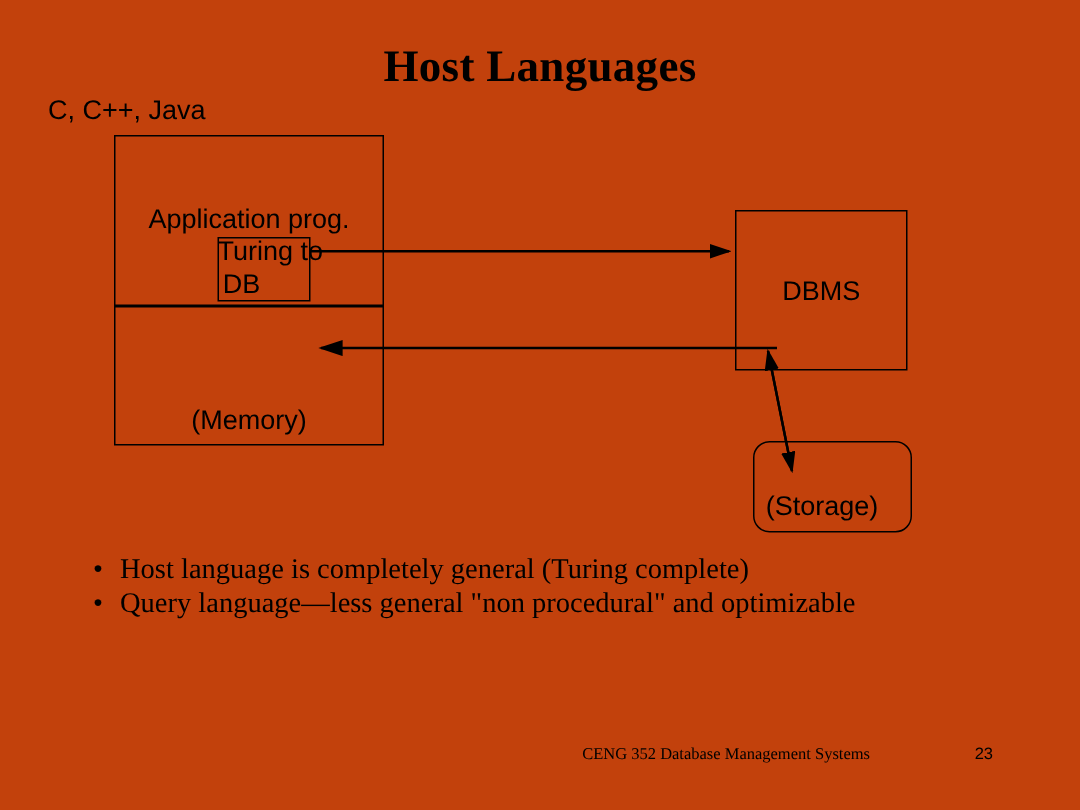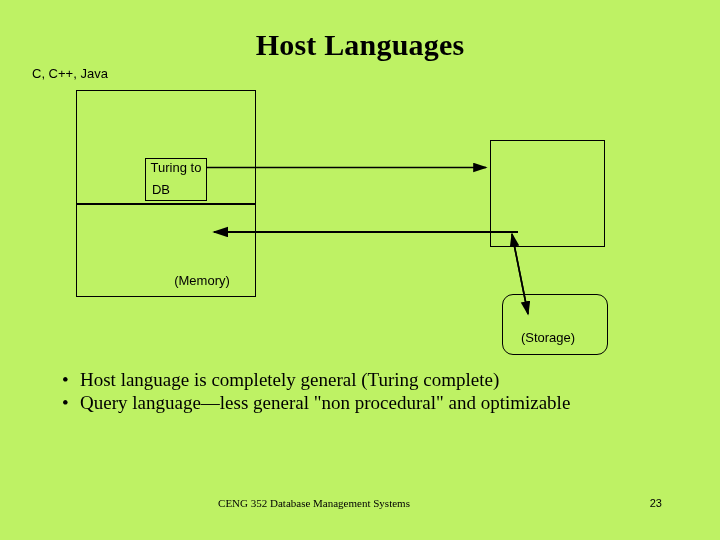--- a/index.html
+++ b/index.html
@@ -4,21 +4,21 @@
 <style>
   html, body {
     margin: 0;
     padding: 0;
     background: #ffffff;
   }
   #slide {
     position: relative;
     width: 720px;
     height: 540px;
-    background: #bef264;
+    background: #c2410c;
     overflow: hidden;
     font-family: "Liberation Sans", sans-serif;
     color: #000000;
   }
 
   
   .slide-title {
     position: absolute;
     left: 0;
     top: 28px;
@@ -29,34 +29,34 @@
     font-size: 30px;
     line-height: 34px;
     letter-spacing: 0.2px;
     white-space: nowrap;
   }
 
   
   .dlabel {
     position: absolute;
     font-family: "Liberation Sans", sans-serif;
-    font-size: 13px;
+    font-size: 18px;
     line-height: 15px;
     white-space: nowrap;
   }
   .dlabel.center {
     text-align: center;
   }
 
   #host-lang-label { left: 32px; top: 66px; }
   #app-prog-label  { left: 76px; top: 139px; width: 180px; }
   #callsto-label   { left: 145px; top: 160px; width: 62px; }
   #db-label        { left: 130px; top: 182px; width: 62px; }
   #local-vars-label{ left: 76px; top: 245px; width: 180px; }
-  #memory-label    { left: 76px; top: 273px; width: 180px; margin-left: 36px; }
+  #memory-label    { left: 76px; top: 273px; width: 180px; }
   #dbms-label      { left: 490px; top: 187px; width: 115px; }
   #storage-label   { left: 502px; top: 330px; width: 92px; }
 
   
   .box {
     position: absolute;
     border: 1px solid #000000;
     background: transparent;
     box-sizing: border-box;
   }
@@ -107,26 +107,25 @@
     font-size: 19px;
     line-height: 23px;
   }
 
   
   #footer-text {
     position: absolute;
     left: 0;
     top: 497px;
     width: 580px;
-    text-align: center;
+    text-align: right;
     font-family: "Liberation Serif", serif;
     font-size: 11px;
     line-height: 13px;
     white-space: nowrap;
-    padding-left: 24px;
   }
   #footer-page {
     position: absolute;
     right: 58px;
     top: 497px;
     font-family: Liberation Sans, sans-serif;
     font-size: 11px;
     line-height: 13px;
   }
 </style>
@@ -136,32 +135,34 @@
 <div id="slide">
 
   <div class="slide-title">Host Languages</div>
 
   <div class="dlabel" id="host-lang-label">C, C++, Java</div>
 
   <div class="box" id="app-box"></div>
 
   <div id="app-divider"></div>
 
+  <div class="dlabel center" id="app-prog-label">Application prog.</div>
 
   <div class="box" id="calls-box"></div>
 
   <div class="dlabel center" id="callsto-label">Turing to</div>
 
   <div class="dlabel center" id="db-label">DB</div>
 
 
   <div class="dlabel center" id="memory-label">(Memory)</div>
 
   <div class="box" id="dbms-box"></div>
 
+  <div class="dlabel center" id="dbms-label">DBMS</div>
 
   <div class="box" id="storage-box"></div>
 
   <div class="dlabel center" id="storage-label">(Storage)</div>
 
   <svg class="connector" id="arrow-calls-to-dbms" viewBox="0 0 290 20" width="290" height="20">
     <defs>
       <marker id="ah-right" markerWidth="9" markerHeight="9" refX="8" refY="3" orient="auto" markerUnits="strokeWidth">
         <path d="M0,0 L9,3 L0,6 z" fill="#000000"></path>
       </marker>

